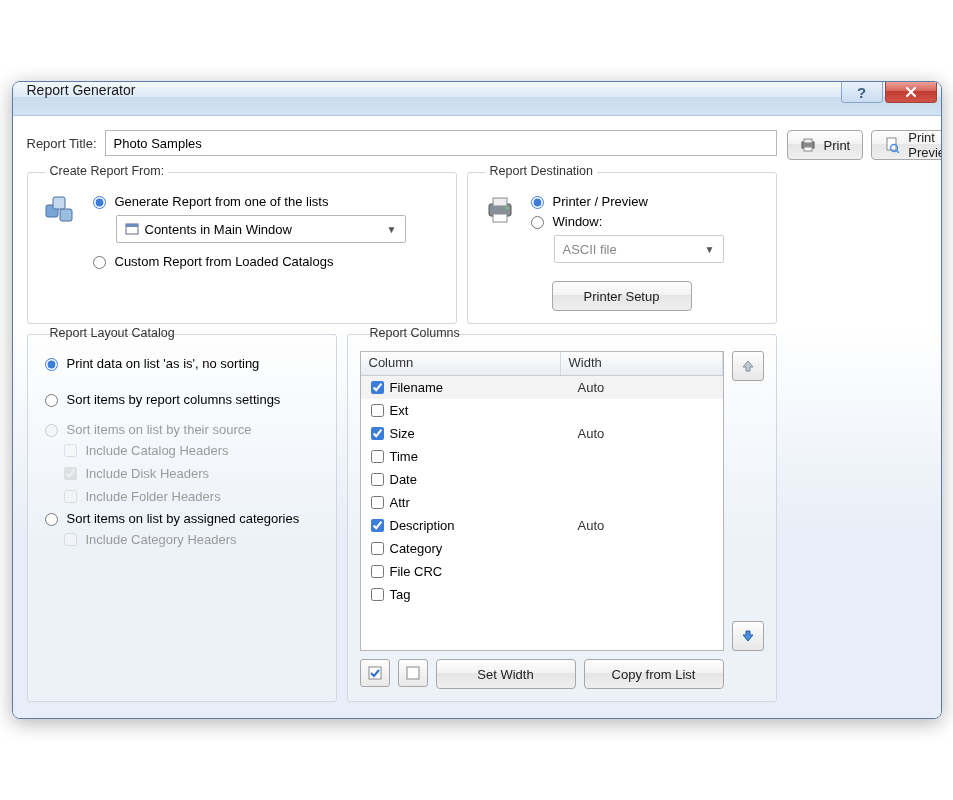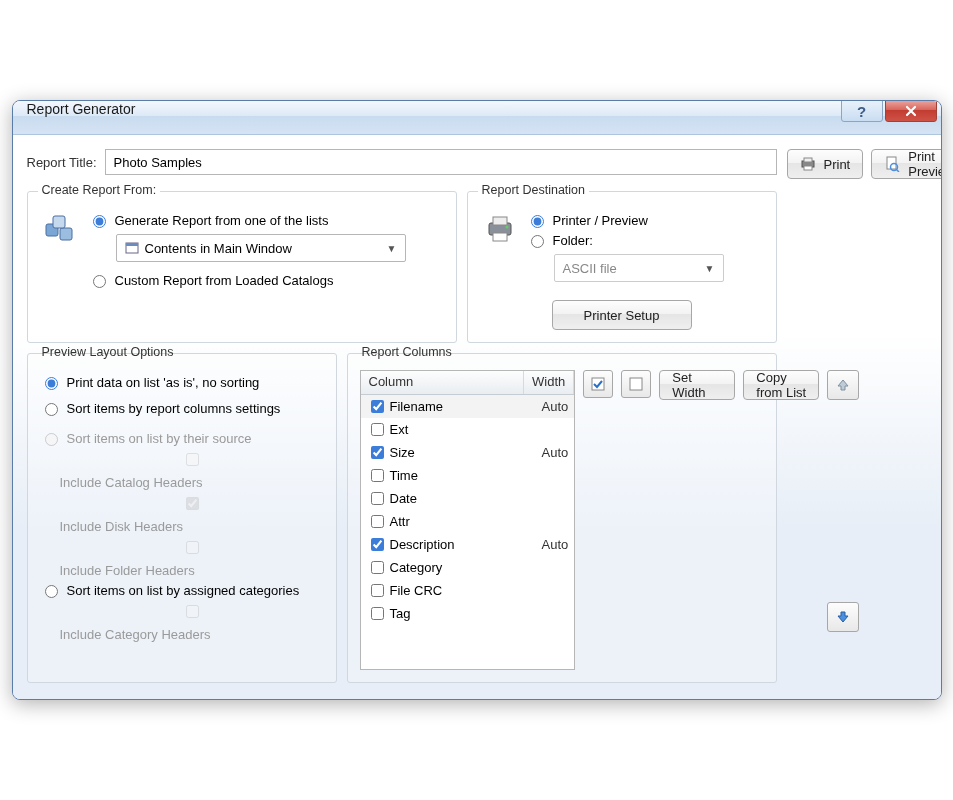--- a/index.html
+++ b/index.html
@@ -15,47 +15,47 @@
 .body { background: linear-gradient(to bottom, #ffffff 0%, #ffffff 35%, #e7eef7 70%, #e7eef7 100%); padding: 14px 14px 16px 14px; display: flex; gap: 10px; }
 .main-col { flex: 1; display: flex; flex-direction: column; gap: 10px; }
 .side-col { width: 140px; display: flex; flex-direction: row; gap: 8px; }
 
 .title-row { display: flex; align-items: center; gap: 8px; margin-bottom: 6px; }
 .title-row label { color: #333; }
 .text-input { flex: 1; height: 26px; border: 1px solid #b6b6b6; background: #fff; padding: 0 8px; font-size: 13px; }
 
 .row2 { display: flex; gap: 10px; }
 .groupbox { border: 1px solid #d0d7df; border-radius: 3px; padding: 16px 12px 12px 12px; position: relative; background: rgba(255,255,255,0.25); }
-.groupbox > .legend { position: absolute; top: -9px; left: 10px; background: transparent; padding: 0 4px; color: #333; font-size: 12.5px; }
+.groupbox > .legend { position: absolute; top: -9px; left: 18px; background: transparent; padding: 0 4px; color: #333; font-size: 12.5px; }
 .groupbox.white-legend > .legend { background: #fff; }
 .gb-left { flex: 1; }
 .gb-right { width: 310px; }
 
 .create-row { display: flex; align-items: flex-start; gap: 8px; }
 .icon-box { width: 40px; height: 40px; display: flex; align-items: center; justify-content: center; font-size: 28px; }
 .radio-row { display: flex; align-items: center; gap: 6px; margin: 4px 0; }
 .radio-row input[type=radio] { accent-color: #3b7dd8; }
 .radio-row.disabled, .check-row.disabled { color: #9a9a9a; }
-.check-row { display: flex; gap: 6px; margin: 4px 0 4px 20px; flex-direction: column; }
+.check-row { display: flex; align-items: center; gap: 6px; margin: 4px 0 4px 20px; }
 .check-row input[disabled] { opacity: 0.6; }
 
 .dropdown { display: flex; align-items: center; justify-content: space-between; height: 28px; border: 1px solid #b6b6b6; background: #fff; padding: 0 8px; border-radius: 2px; margin: 6px 0 10px 28px; width: 290px; }
 .dropdown.small { width: 170px; color: #888; border-color: #ccc; }
 .dropdown .chev { color: #555; font-size: 10px; }
 
 .btn { height: 30px; border: 1px solid #a7a7a7; border-radius: 4px; background: linear-gradient(to bottom, #fdfdfd 0%, #f3f3f3 45%, #e5e5e5 46%, #efefef 100%); display: flex; align-items: center; justify-content: center; gap: 8px; padding: 0 12px; cursor: default; color: #222; }
 .btn.wide { width: 100%; }
 .btn-icon { width: 16px; height: 16px; display: inline-flex; align-items: center; justify-content: center; }
 .side-sep { height: 1px; background: #c9d3df; margin: 6px 0; }
 
 .row3 { display: flex; gap: 10px; flex: 1; }
 .layout-box { flex: 1; }
 .columns-box { width: 430px; display: flex; gap: 8px; }
 
-.col-list-wrap { flex: 1; display: flex; flex-direction: row; gap: 8px; }
+.col-list-wrap { flex: 1; display: flex; flex-direction: column; gap: 8px; }
 .list { border: 1px solid #b6b6b6; background: #fff; height: 300px; overflow: hidden; }
 .list-header { display: flex; background: linear-gradient(to bottom, #fdfdfd, #e9edf1); border-bottom: 1px solid #c5ccd4; height: 24px; }
 .list-header div { padding: 3px 8px; color: #333; border-right: 1px solid #d4dae0; }
 .lh-col1 { width: 200px; }
 .lh-col2 { flex: 1; }
 .list-body { }
 .list-row { display: flex; align-items: center; height: 23px; padding: 0 6px; }
 .list-row input[type=checkbox] { margin-right: 6px; accent-color: #3b7dd8; }
 .list-row .c1 { width: 188px; }
 .list-row .c2 { flex: 1; color: #333; }
@@ -142,44 +142,44 @@
                   <circle cx="24" cy="16" r="1.5" fill="#6c6"></circle>
                 </svg>
             </div>
             <div style="flex:1">
               <div class="radio-row">
                 <input type="radio" name="rd" checked="" style="">
                 <span>Printer / Preview</span>
               </div>
               <div class="radio-row">
                 <input type="radio" name="rd" style="">
-                <span>Folder:</span>
+                <span>Window:</span>
               </div>
               <div class="dropdown small">
                 <span>ASCII file</span>
                 <span class="chev">▼</span>
               </div>
             </div>
           </div>
           <div class="printer-setup-row">
             <div class="btn">
               <span>Printer Setup</span>
             </div>
           </div>
         </div>
       </div>
 
       <div class="row3">
         <div class="groupbox layout-box">
-          <div class="legend">Preview Layout Options</div>
+          <div class="legend">Report Layout Catalog</div>
           <div class="radio-row">
             <input type="radio" name="lay" checked="" style="">
             <span>Print data on list 'as is', no sorting</span>
           </div>
-          <div class="radio-row" style="margin-top:10px">
+          <div class="radio-row" style="margin-top:20px">
             <input type="radio" name="lay" style="">
             <span>Sort items by report columns settings</span>
           </div>
           <div class="radio-row disabled" style="margin-top:14px">
             <input type="radio" name="lay" disabled="" style="">
             <span>Sort items on list by their source</span>
           </div>
           <div class="check-row disabled">
               <input type="checkbox" disabled="" style="">
               <span>Include Catalog Headers</span>

